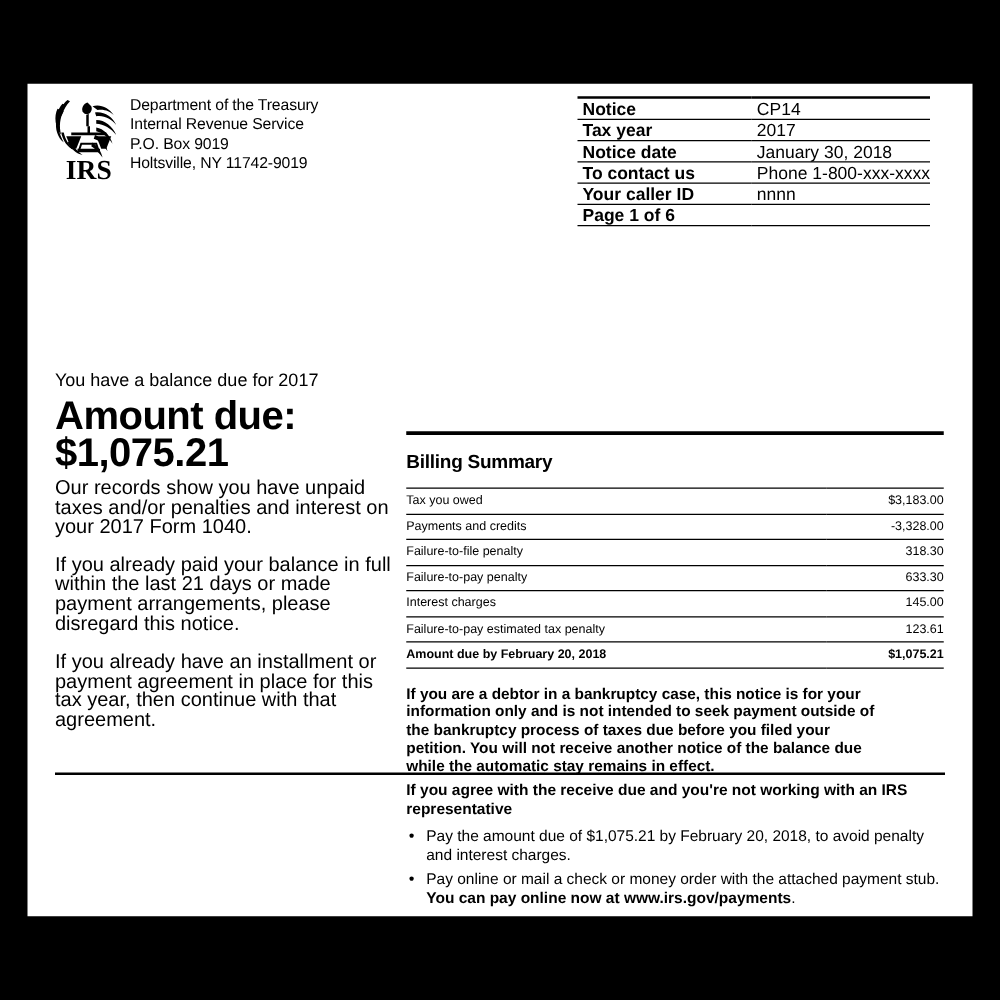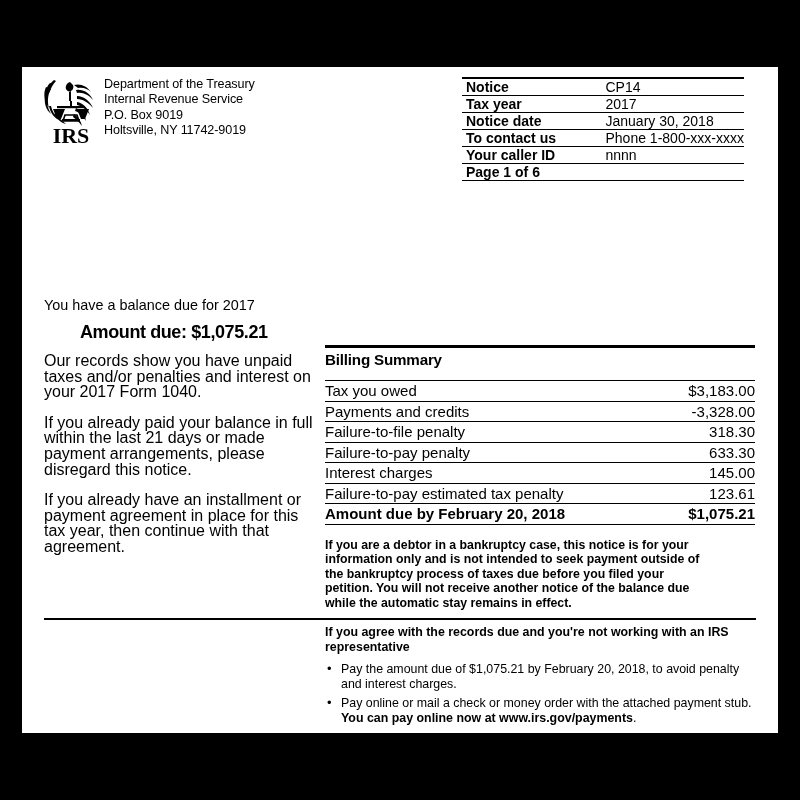--- a/index.html
+++ b/index.html
@@ -98,52 +98,51 @@
     left: 22px;
     top: 228px;
     width: 278px;
   }
   .balance-line {
     font-size: 14.4px;
     line-height: 20px;
     margin-bottom: 2px;
   }
   .amount-due {
-    font-size: 18px;
+    font-size: 32px;
     font-weight: bold;
     line-height: 30px;
     letter-spacing: -0.4px;
     margin-bottom: 6px;
-    margin-left: 36px;
   }
   .para {
     font-size: 16px;
     line-height: 15.6px;
     margin-bottom: 15px;
   }
 
   .col-right {
     position: absolute;
     left: 303px;
     top: 278px;
     width: 430px;
   }
   .billing-title {
     font-size: 15.2px;
     font-weight: bold;
     border-top: 3px solid #000;
-    padding-top: 3px;
+    padding-top: 13px;
     margin-bottom: 12px;
     letter-spacing: -0.2px;
   }
 
   table.billing {
     width: 100%;
     border-collapse: collapse;
-    font-size: 15px;
+    font-size: 10px;
   }
   table.billing td {
     border-top: 1.7px solid #000;
     padding: 2px 0 2.5px 0;
     line-height: 15px;
   }
   table.billing td.amt {
     text-align: right;
     white-space: nowrap;
   }
@@ -332,21 +331,21 @@
       </tbody>
     </table>
 
     <div class="bankruptcy">If you are a debtor in a bankruptcy case, this notice is for your information only and is not intended to seek payment outside of the bankruptcy process of taxes due before you filed your petition. You will not receive another notice of the balance due while the automatic stay remains in effect.</div>
   </div>
 
   <div class="section-rule"></div>
 
 
   <div class="need-body">
-    <div class="nb-head">If you agree with the records due and you're not working with an IRS representative</div>
+    <div class="nb-head">If you agree with the receive due and you're not working with an IRS representative</div>
     <ul>
       <li>
         <span>Pay the amount due of $1,075.21 by February 20, 2018, to avoid penalty and interest charges.</span>
       </li>
       <li>
         <span>Pay online or mail a check or money order with the attached payment stub. </span><b>You can pay online now at www.irs.gov/payments</b><span>.</span>
       </li>
     </ul>
   </div>
 

